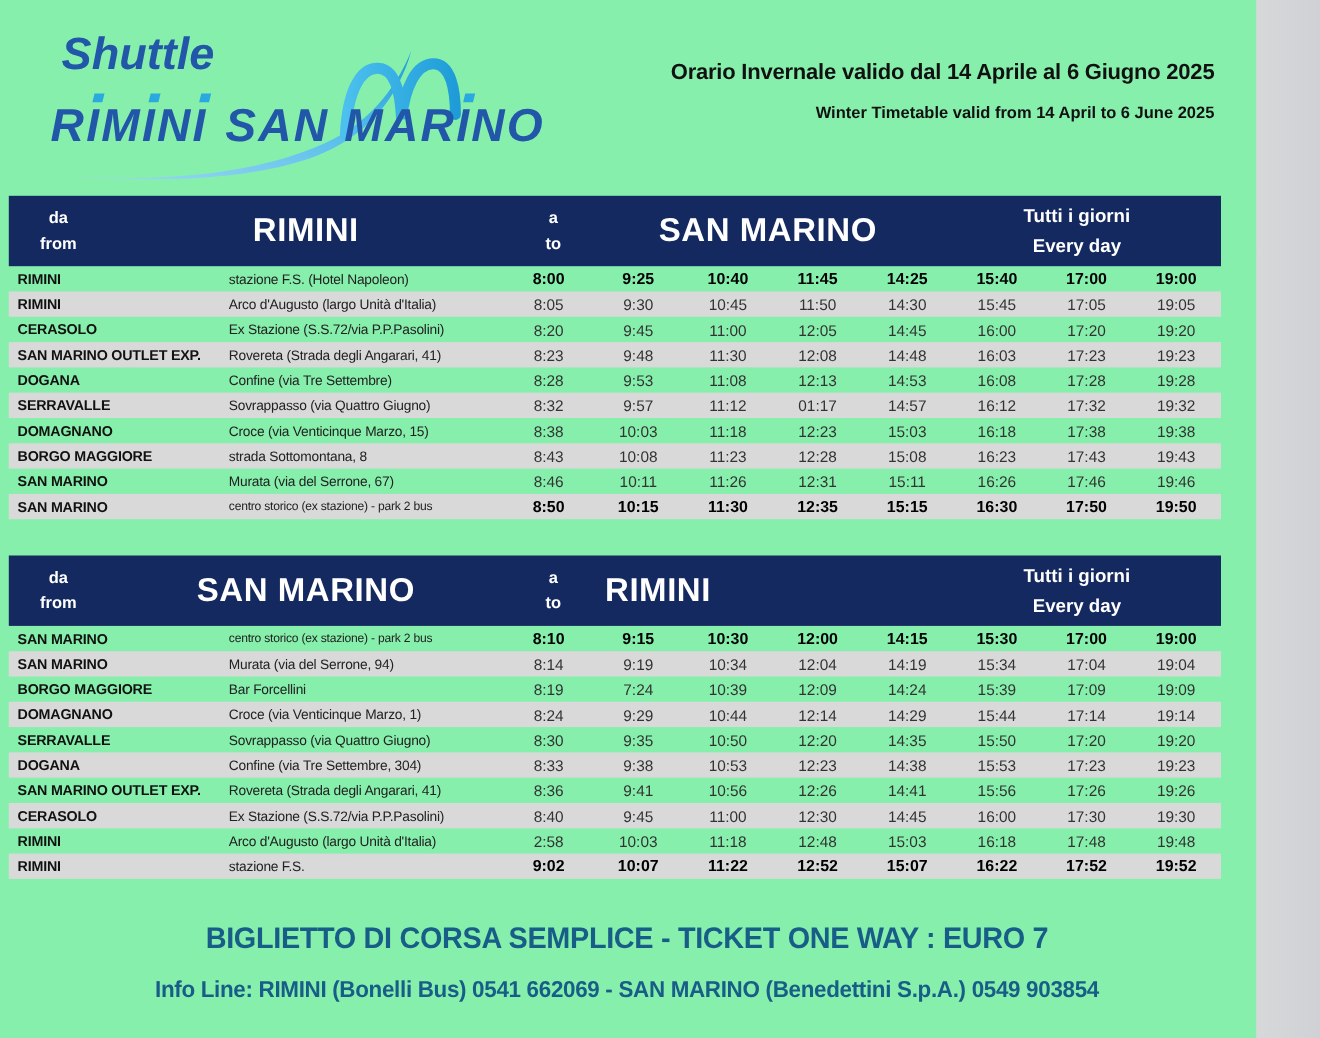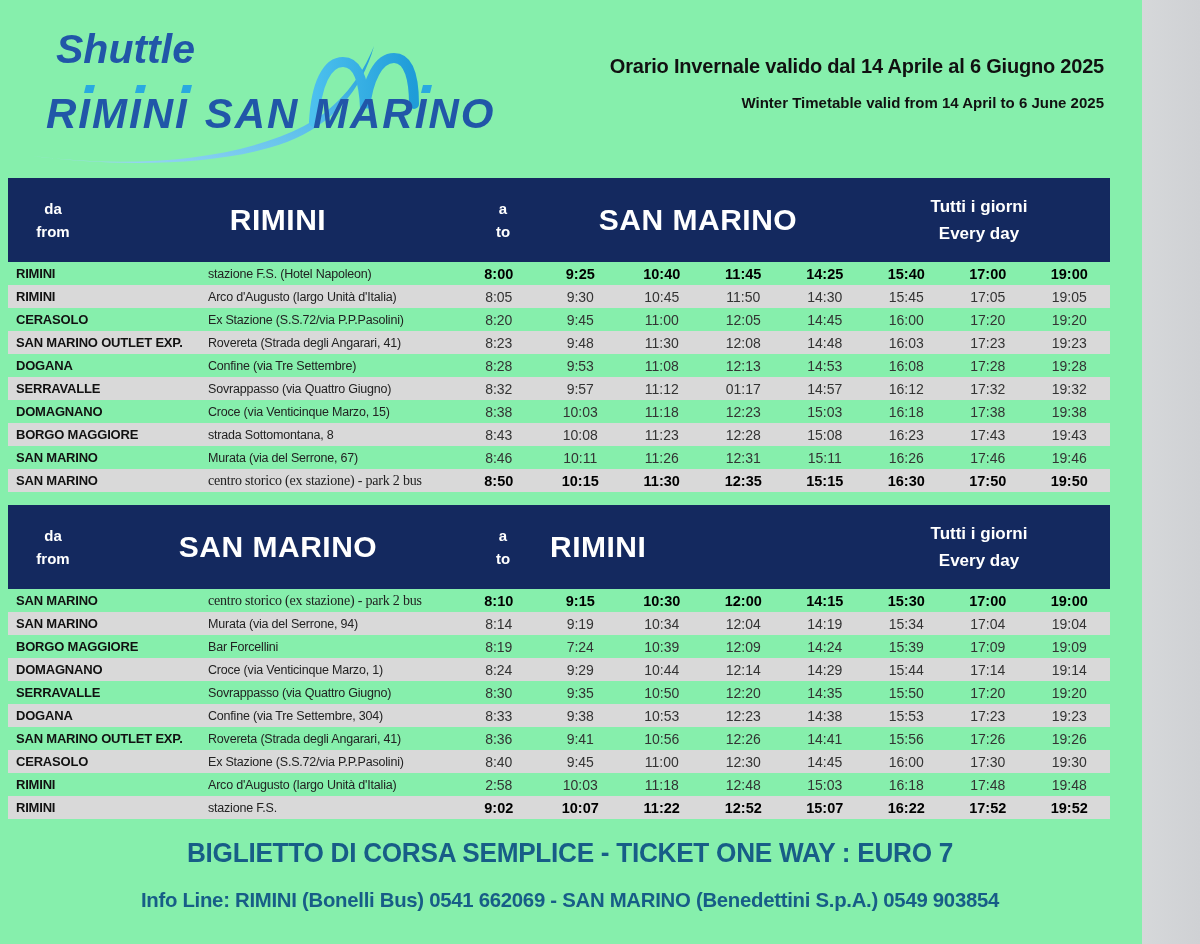--- a/index.html
+++ b/index.html
@@ -26,33 +26,33 @@
   .di::before{content:""; position:absolute; width:9px; height:8px; left:52%; top:-5px; background:var(--logo-cyan); transform:skewX(-14deg);}
 
   .validity{position:absolute; top:27px; right:36px; width:560px; text-align:right; color:#111;}
   .validity-it{font-size:20px; font-weight:bold; letter-spacing:-0.2px;}
   .validity-en{font-size:15px; font-weight:bold; margin-top:16px;}
 
   
   .timetable{position:absolute; left:8px; width:1102px;}
   .t1{top:178px;}
   .t2{top:505px;}
-  .tt-header{background:var(--header-navy); color:#fff; height:84px; display:grid; grid-template-columns:90px 360px 90px 300px 1fr; align-items:center;}
+  .tt-header{background:var(--header-navy); color:#fff; height:64px; display:grid; grid-template-columns:90px 360px 90px 300px 1fr; align-items:center;}
   .hdr-cell{text-align:center; font-size:15px; font-weight:bold; line-height:1.55;}
   .hdr-origin,.hdr-dest{text-align:center; font-size:30px; font-weight:bold; letter-spacing:0.5px; white-space:nowrap;}
   .t2 .hdr-dest{text-align:left; padding-left:2px;}
   .hdr-days{text-align:center; font-size:17px; font-weight:bold; line-height:1.6;}
 
   .tt-body{width:100%;}
   .tt-row{display:grid; grid-template-columns:200px 250px repeat(8,81.5px); height:23px; align-items:center;}
   .tt-row:nth-child(even){background:var(--stripe);}
   .cell{white-space:nowrap;}
   .cell.station{padding-left:8px; font-size:13px; font-weight:bold; color:#111; letter-spacing:-0.2px;}
   .cell.stop{text-align:left; padding-right:14px; font-size:12.5px; color:#222; letter-spacing:-0.2px;}
-  .cell.stop.small{font-size:14px;font-family:Liberation Serif, serif;}
+  .cell.stop.small{font-size:11px;}
   .cell.time{text-align:center; font-size:14px; color:#333;}
   .tt-row.bold .cell.time{font-weight:bold; color:#000; font-size:14.5px;}
 
   
   .ticket-line{position:absolute; top:838px; left:0; width:1140px; text-align:center; font-size:27px; font-weight:bold; color:var(--footer-blue); letter-spacing:-0.3px; transform:scaleX(0.97);}
   .info-line{position:absolute; top:888px; left:0; width:1140px; text-align:center; font-size:21px; font-weight:bold; color:var(--footer-blue); letter-spacing:-0.3px; transform:scaleX(0.97);}
 </style>
 </head>
 <body>
 

